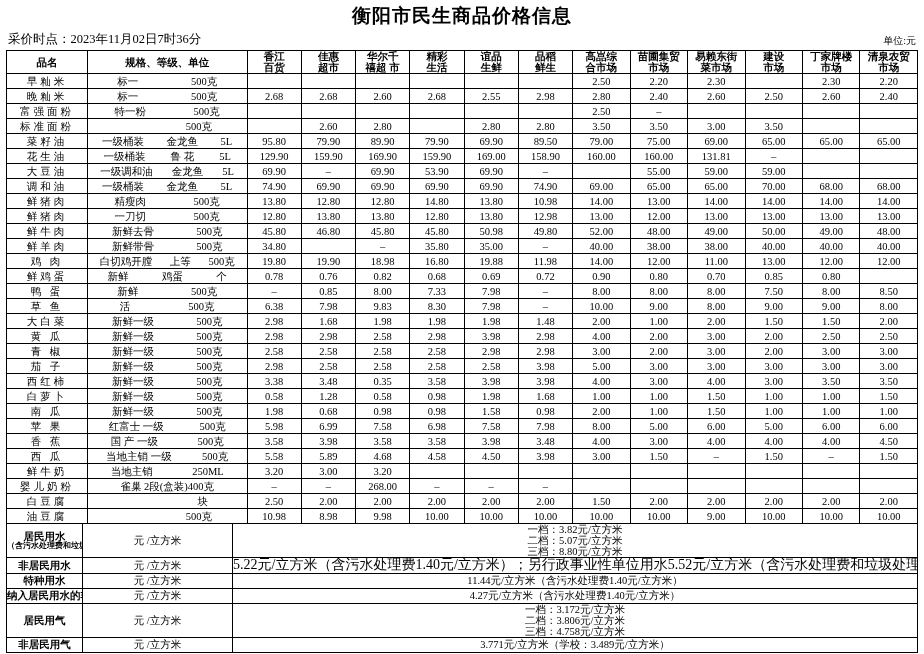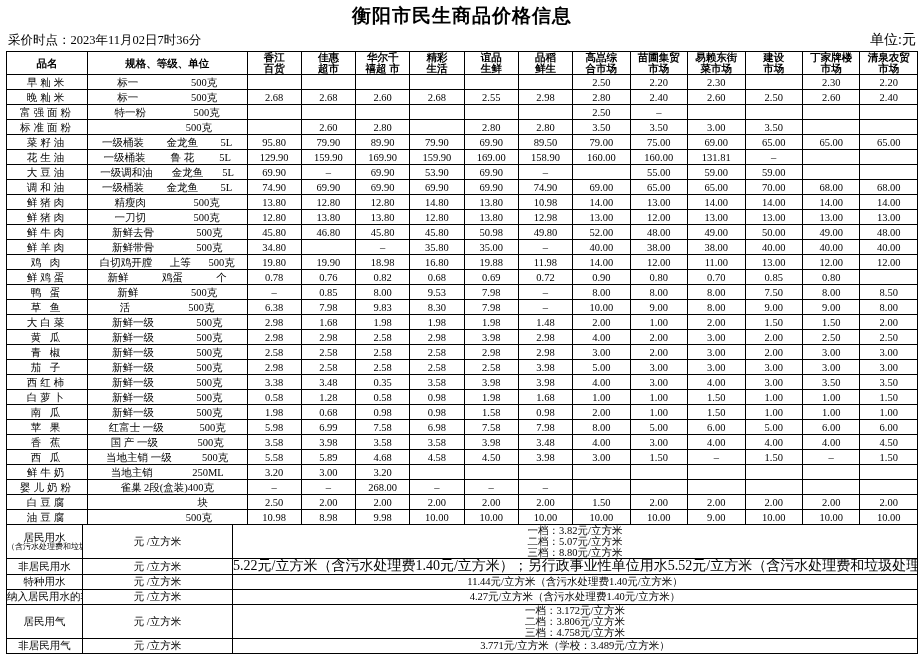--- a/index.html
+++ b/index.html
@@ -25,21 +25,21 @@
   }
   .subrow {
     display: flex;
     justify-content: space-between;
     align-items: flex-end;
     font-size: 12px;
     margin: 0 0 2px 0;
     padding: 0 2px;
   }
   .subrow .left { font-size: 12.5px; }
-  .subrow .right { font-size: 14px; }
+  .subrow .right { font-size: 10px; }
 
   table.grid {
     border-collapse: collapse;
     width: 100%;
     table-layout: fixed;
   }
   table.grid td, table.grid th {
     border: 1px solid #000;
     font-size: 10.5px;
     text-align: center;
@@ -80,20 +80,21 @@
   }
   .spec-inner span { white-space: nowrap; }
 
   
   td.util-label {
     font-size: 10px;
     letter-spacing: 0;
     line-height: 1.15;
     text-align: center;
     padding: 1px;
+    font-weight: bold;
   }
   td.util-unit {
     font-size: 10.5px;
     text-align: center;
   }
   td.util-val {
     font-size: 10.5px;
     text-align: center;
   }
   td.util-val.tiers {
@@ -444,21 +445,21 @@
           <td class="name">鸭  蛋</td>
           <td class="spec">
             <div class="spec-inner">
               <span>新鲜</span>
               <span>500克</span>
             </div>
           </td>
           <td class="num">–</td>
           <td class="num">0.85</td>
           <td class="num">8.00</td>
-          <td class="num">9.53</td>
+          <td class="num">7.33</td>
           <td class="num">7.98</td>
           <td class="num">–</td>
           <td class="num">8.00</td>
           <td class="num">8.00</td>
           <td class="num">8.00</td>
           <td class="num">7.50</td>
           <td class="num">8.00</td>
           <td class="num">8.50</td>
         </tr>
         <tr>

